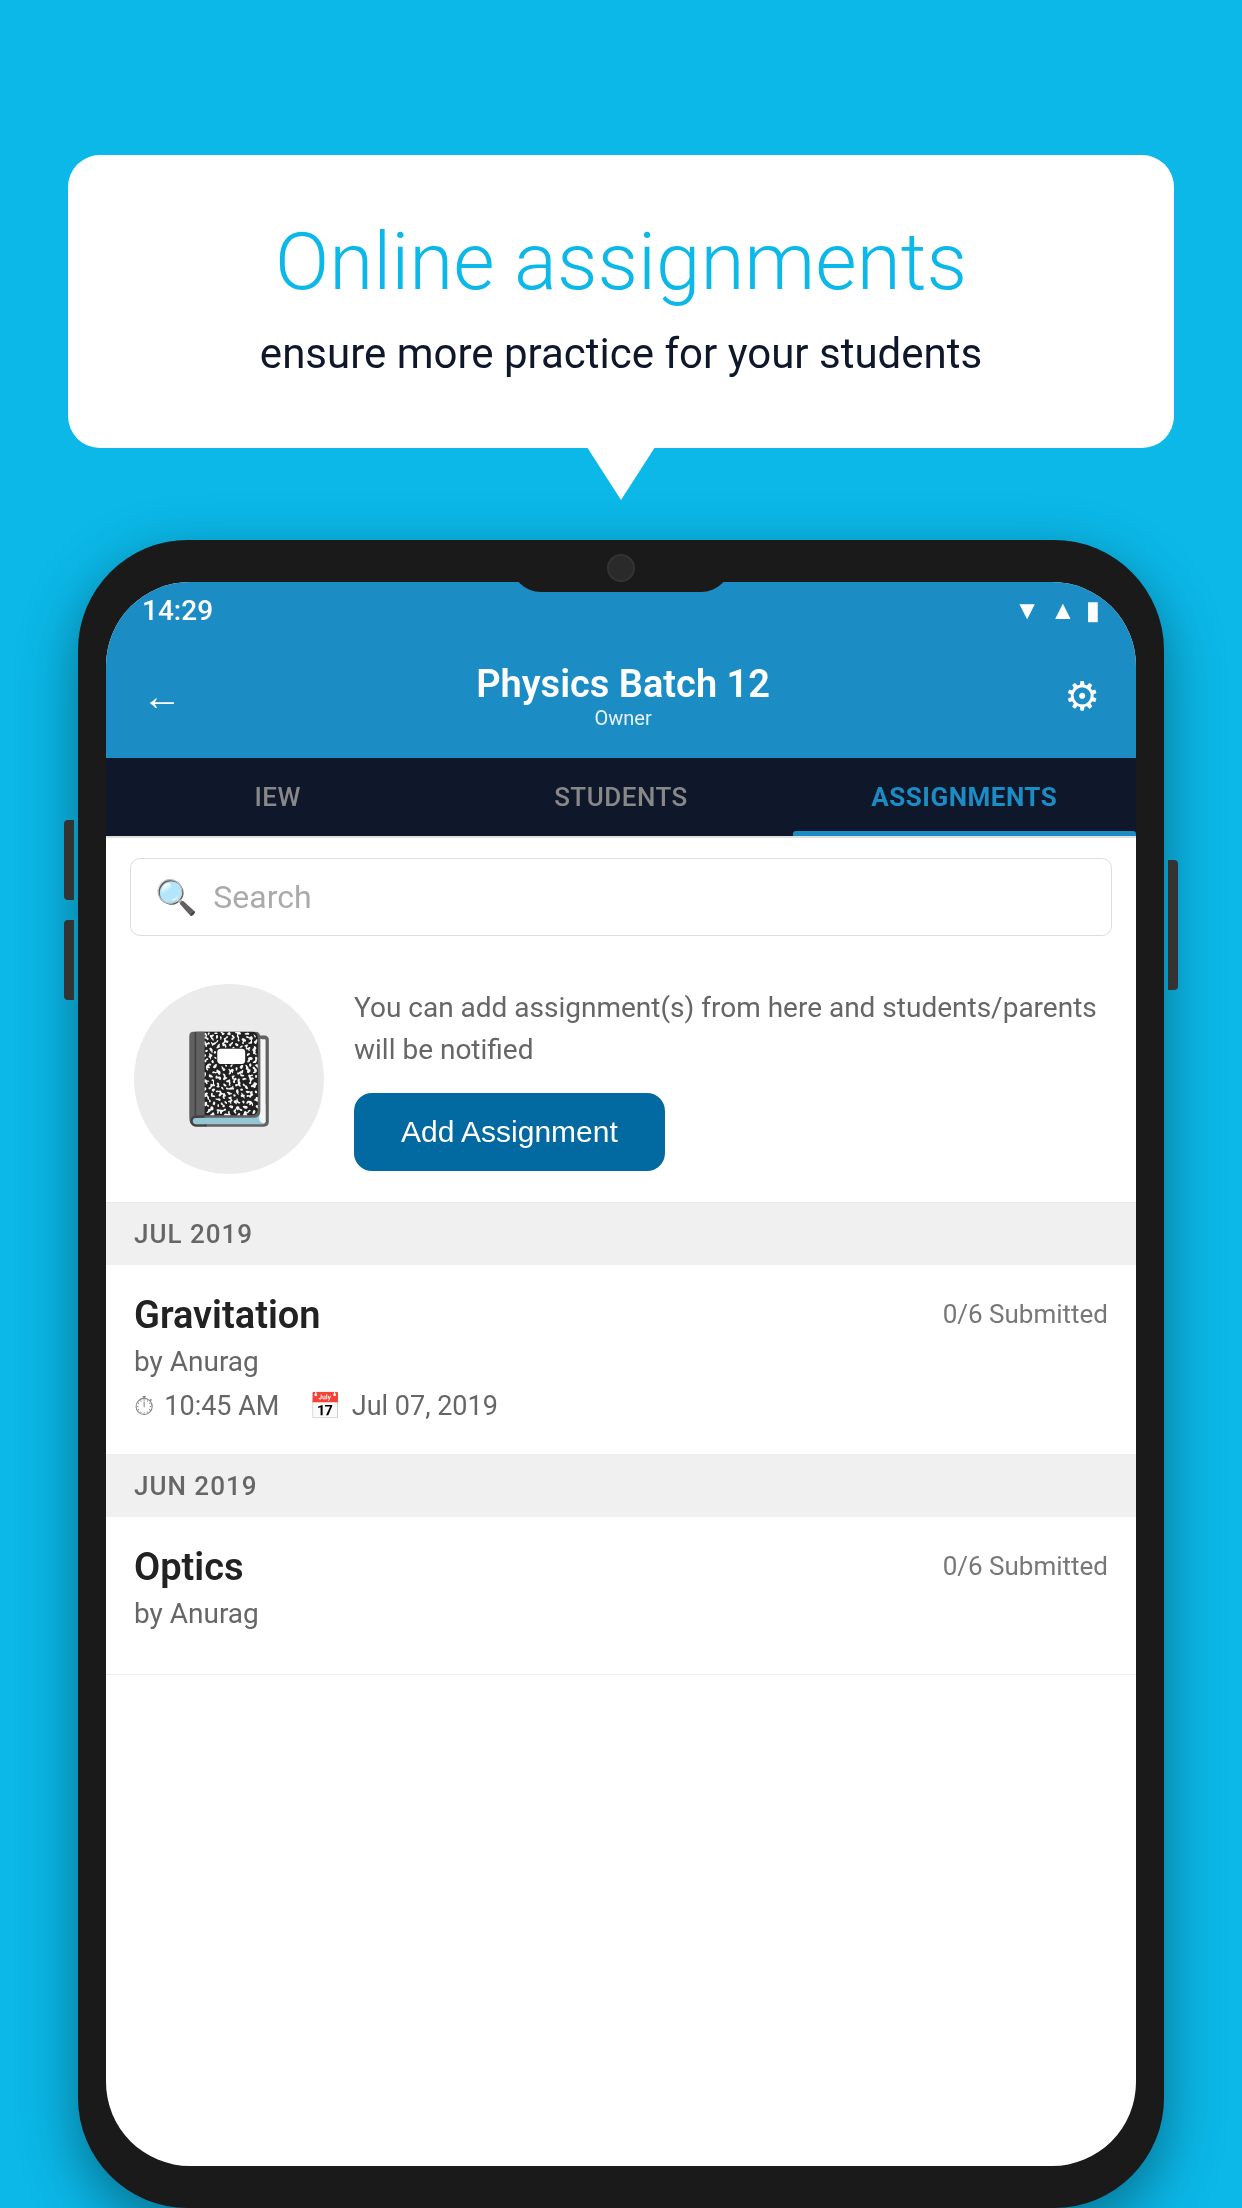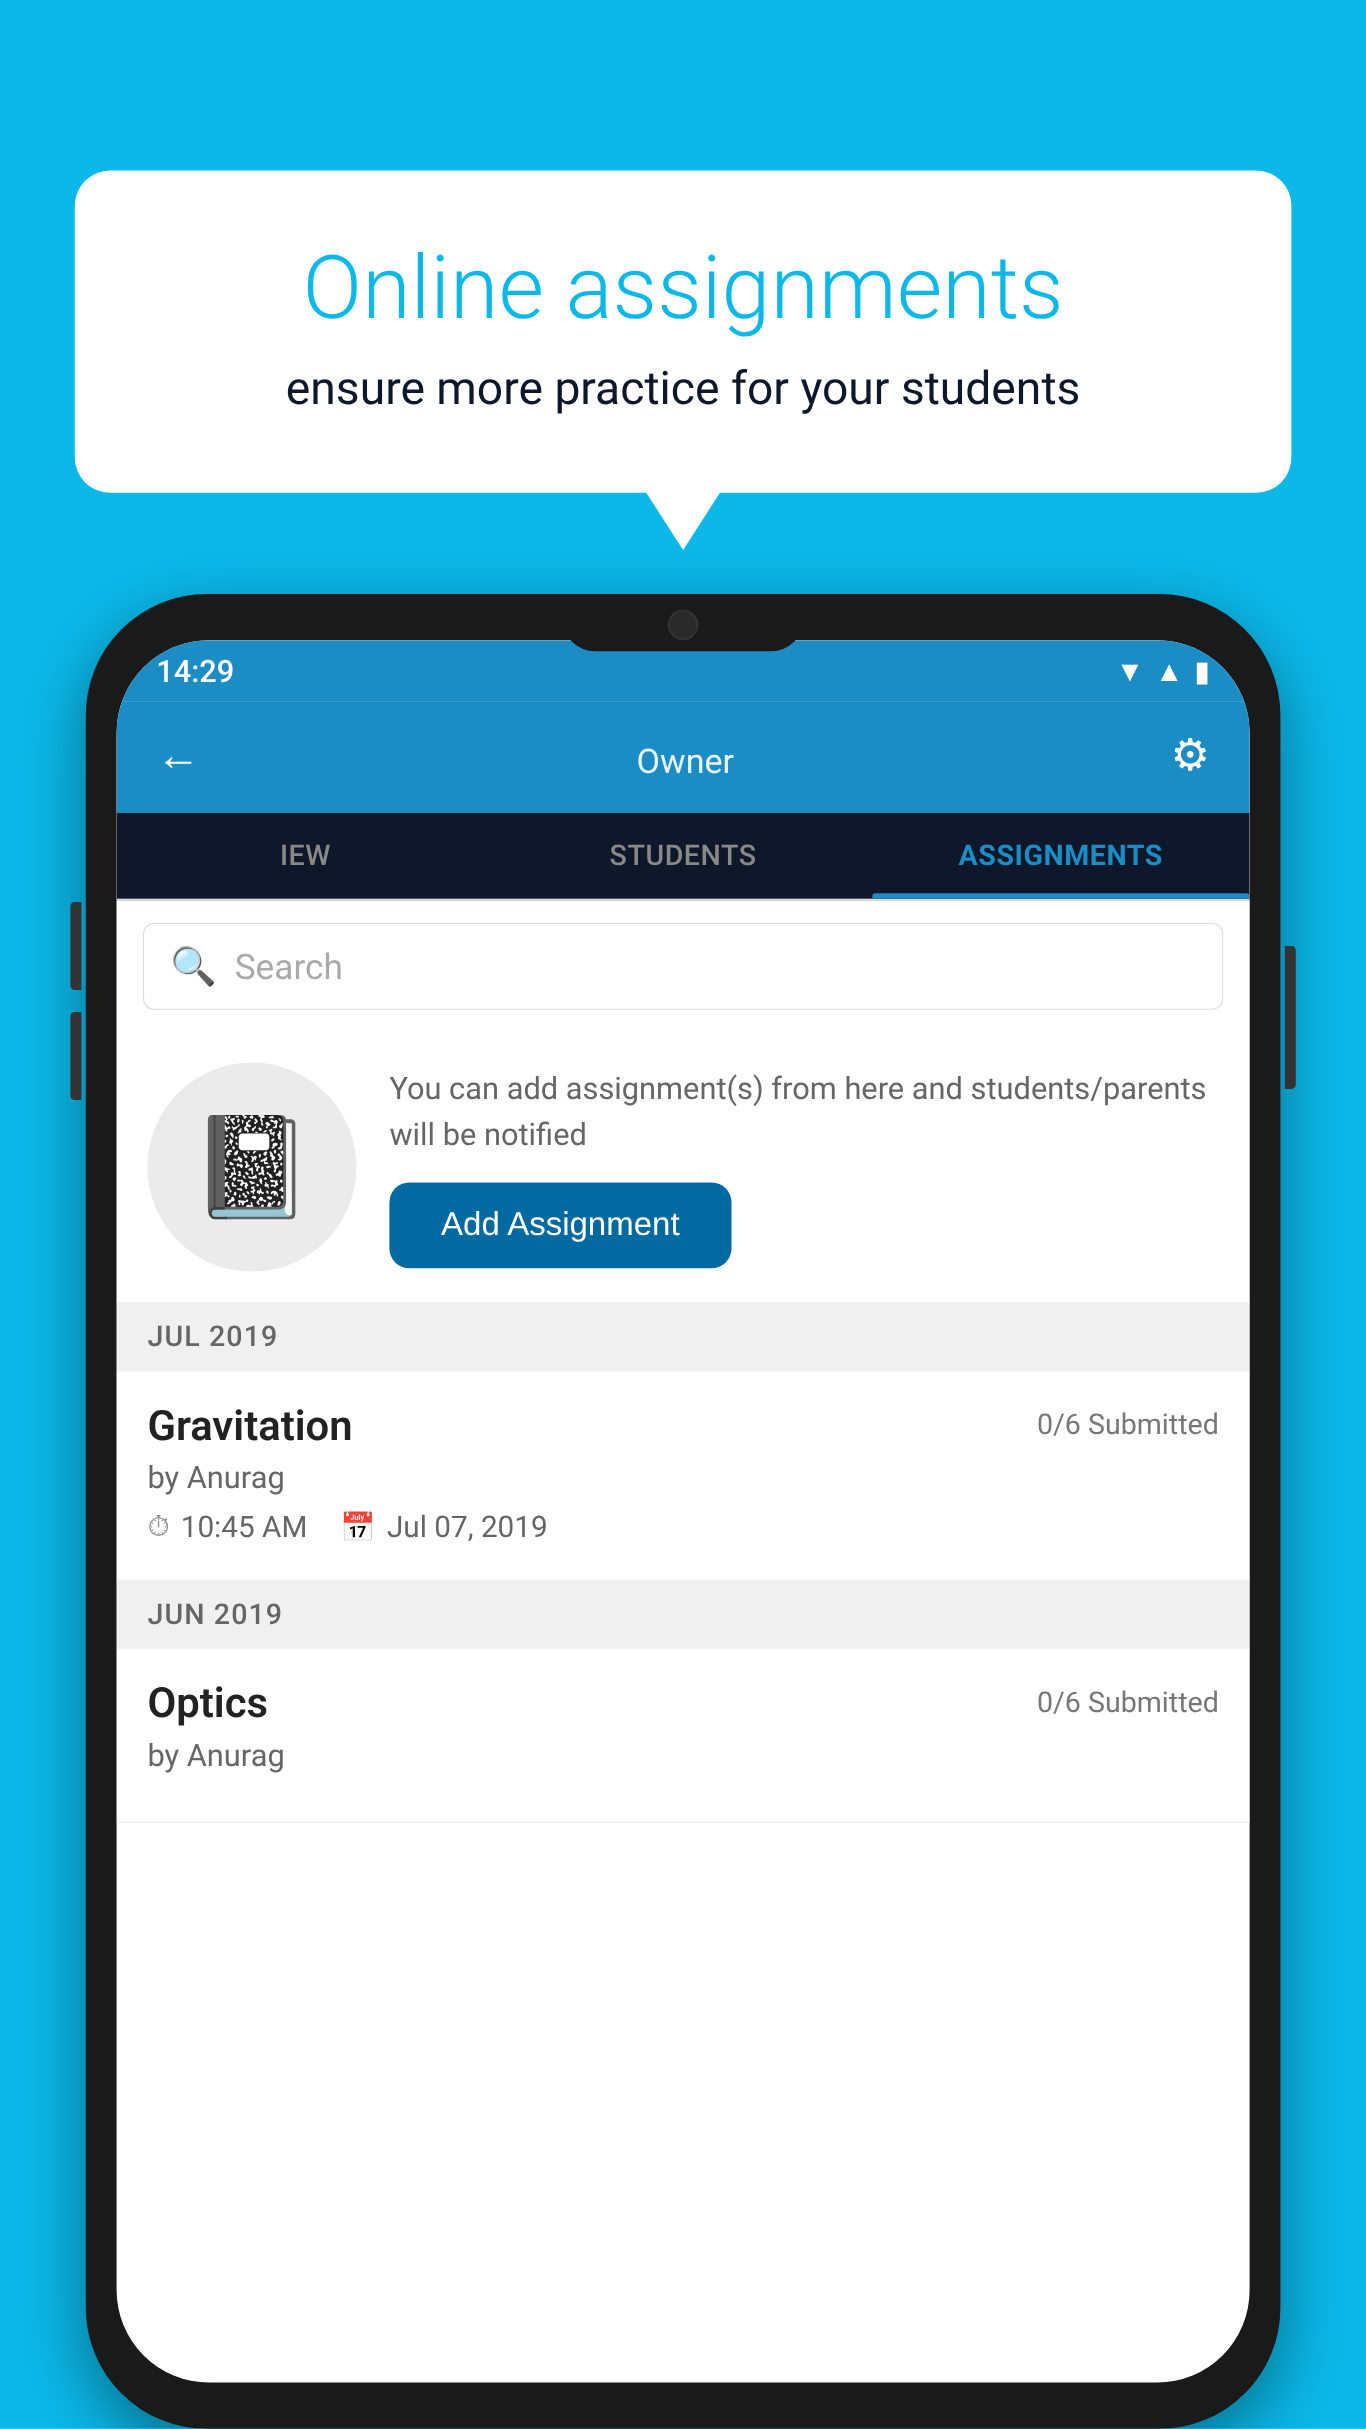--- a/index.html
+++ b/index.html
@@ -150,22 +150,21 @@
     }
 
     .header-title {
       color: white;
       font-size: 38px;
       font-weight: 600;
     }
 
     .header-subtitle {
       color: rgba(255,255,255,0.9);
-      font-size: 31px;
-      margin-top: 12px;
+      font-size: 20px;
     }
 
     .settings-icon {
       color: white;
       font-size: 40px;
     }
 
     
     .tabs-bar {
       background: #0f172a;
@@ -394,20 +393,21 @@
       <div class="status-icons">
         <span class="wifi-icon">▼</span>
         <span class="signal-icon">▲</span>
         <span class="battery-icon">▮</span>
       </div>
     </div>
 
     <div class="app-header">
       <span class="back-arrow">←</span>
       <div class="header-title-group">
+        <div class="header-title">Physics Batch 12</div>
         <div class="header-subtitle">Owner</div>
       </div>
       <span class="settings-icon">⚙</span>
     </div>
 
     <div class="tabs-bar">
       <div class="tab-item">IEW</div>
       <div class="tab-item">STUDENTS</div>
       <div class="tab-item active">ASSIGNMENTS</div>
     </div>

